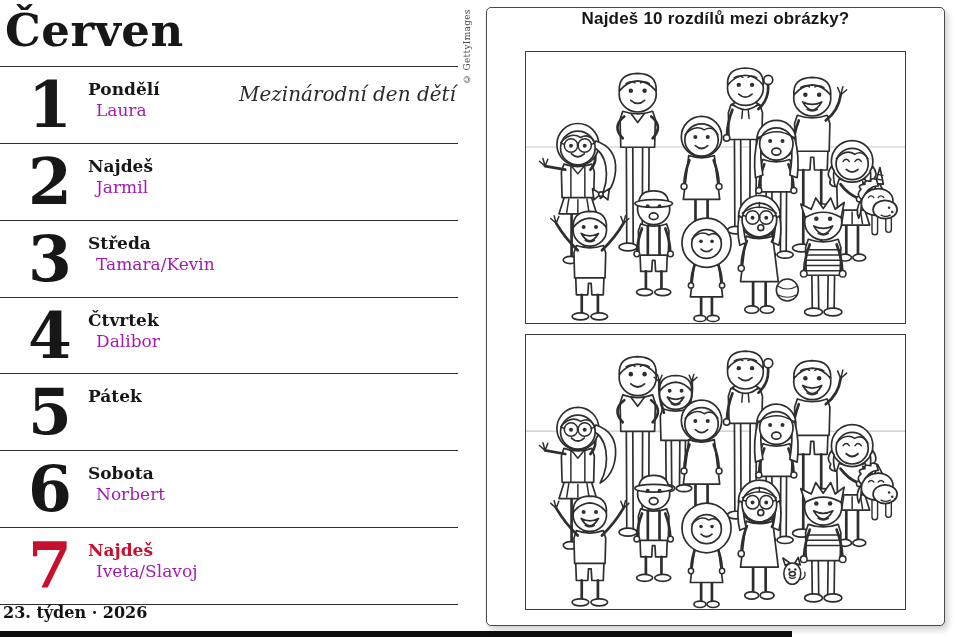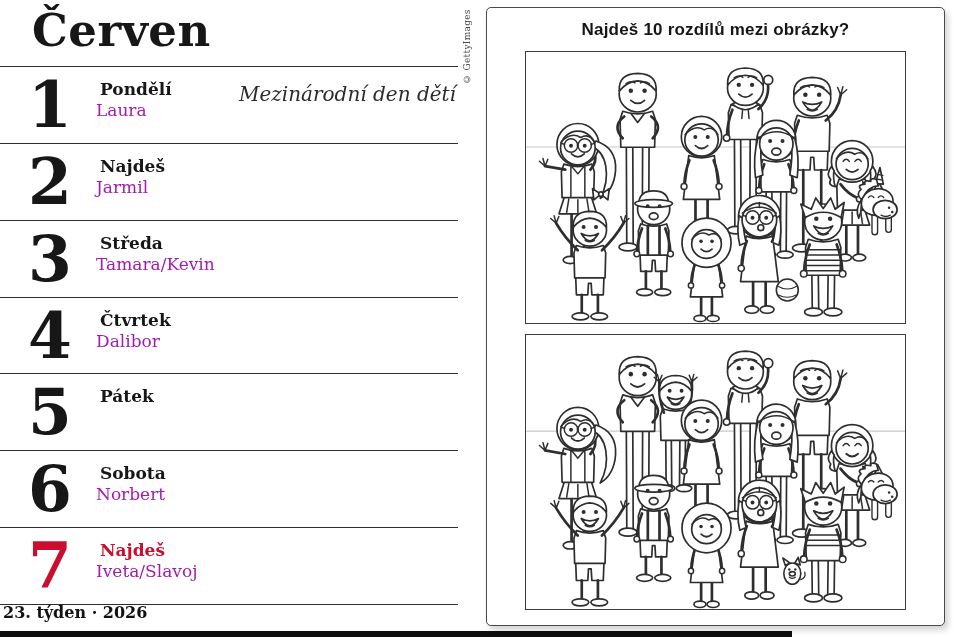--- a/index.html
+++ b/index.html
@@ -1,40 +1,40 @@
 <!DOCTYPE html>
 <html><head>
 <meta charset="utf-8">
 <style>
   html,body{margin:0;padding:0;background:#fff;}
   #page{position:relative;width:957px;height:637px;background:#fff;overflow:hidden;
         font-family:"DejaVu Serif",serif;color:#1e1e1e;}
 
   
-  .month{position:absolute;left:5px;top:4px;font-size:45px;font-weight:600;letter-spacing:.5px;color:#171717;margin-left:27px;}
+  .month{position:absolute;left:5px;top:4px;font-size:45px;font-weight:600;letter-spacing:.5px;color:#171717;}
   .rows{position:absolute;left:0;top:66px;width:458px;}
   .day-row{position:relative;height:75.85px;border-top:1.6px solid #2e2e2e;}
   .day-row:last-child{border-bottom:1.6px solid #2e2e2e;}
   .num{position:absolute;left:20px;top:1px;width:60px;text-align:center;
        font-size:63px;line-height:74px;font-weight:600;color:#171717;}
-  .dname{position:absolute;left:100px;top:12px;font-size:17px;font-weight:700;color:#171717;}
+  .dname{position:absolute;left:88px;top:12px;font-size:17px;font-weight:700;color:#171717;}
   .names{position:absolute;left:84px;top:33px;font-size:17px;color:#a21caf;margin-left:12px;}
   .note{position:absolute;right:2px;top:15px;font-size:20px;font-style:italic;color:#2b2b2b;}
   .holiday .num,.holiday .dname{color:#c8102e;}
   .footer{position:absolute;left:3px;top:603px;font-size:16px;font-weight:700;color:#121212;}
   .bottombar{position:absolute;left:0;top:631px;width:792px;height:6px;background:#0e0e0e;}
 
   
   .credit{position:absolute;left:462px;top:4px;height:80px;font-size:9px;color:#4a4a4a;
           writing-mode:vertical-rl;transform:rotate(180deg);letter-spacing:.3px;}
 
   
   .card{position:absolute;left:486px;top:7px;width:457px;height:617px;background:#fff;
         border:1.5px solid #4a4a4a;border-radius:5px;box-shadow:3px 4px 6px rgba(0,0,0,.18);}
-  .card-title{margin-top:12px;text-align:center;font-family:"Liberation Sans",sans-serif;
+  .card-title{margin-top:1px;text-align:center;font-family:"Liberation Sans",sans-serif;
         font-size:17px;font-weight:700;color:#161616;letter-spacing:.2px;}
   .frame{position:absolute;left:38px;width:379px;border:1.5px solid #3c3c3c;background:#fff;overflow:hidden;}
   #frame-top{top:43px;height:271px;}
   #frame-bottom{top:326px;height:274px;}
   .frame svg{display:block;width:100%;height:100%;}
 </style>
 </head>
 <body>
 
 <div id="page">

